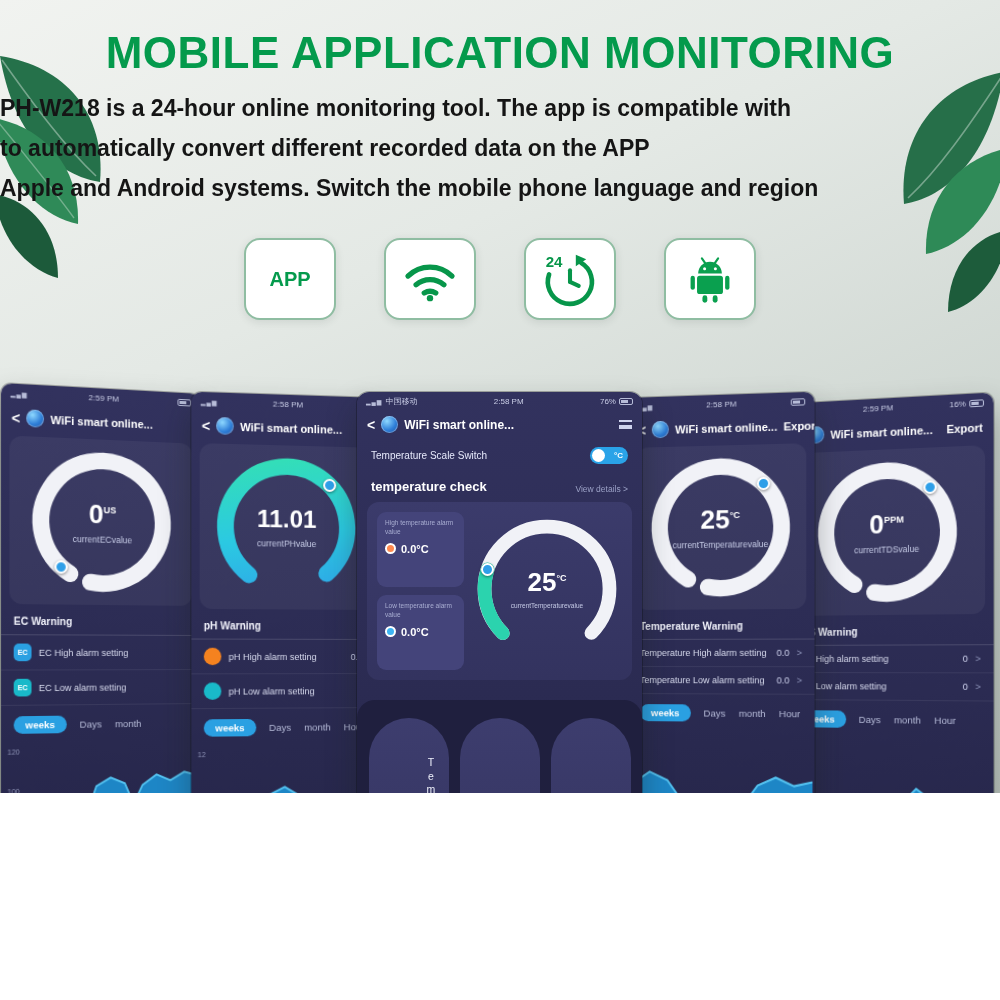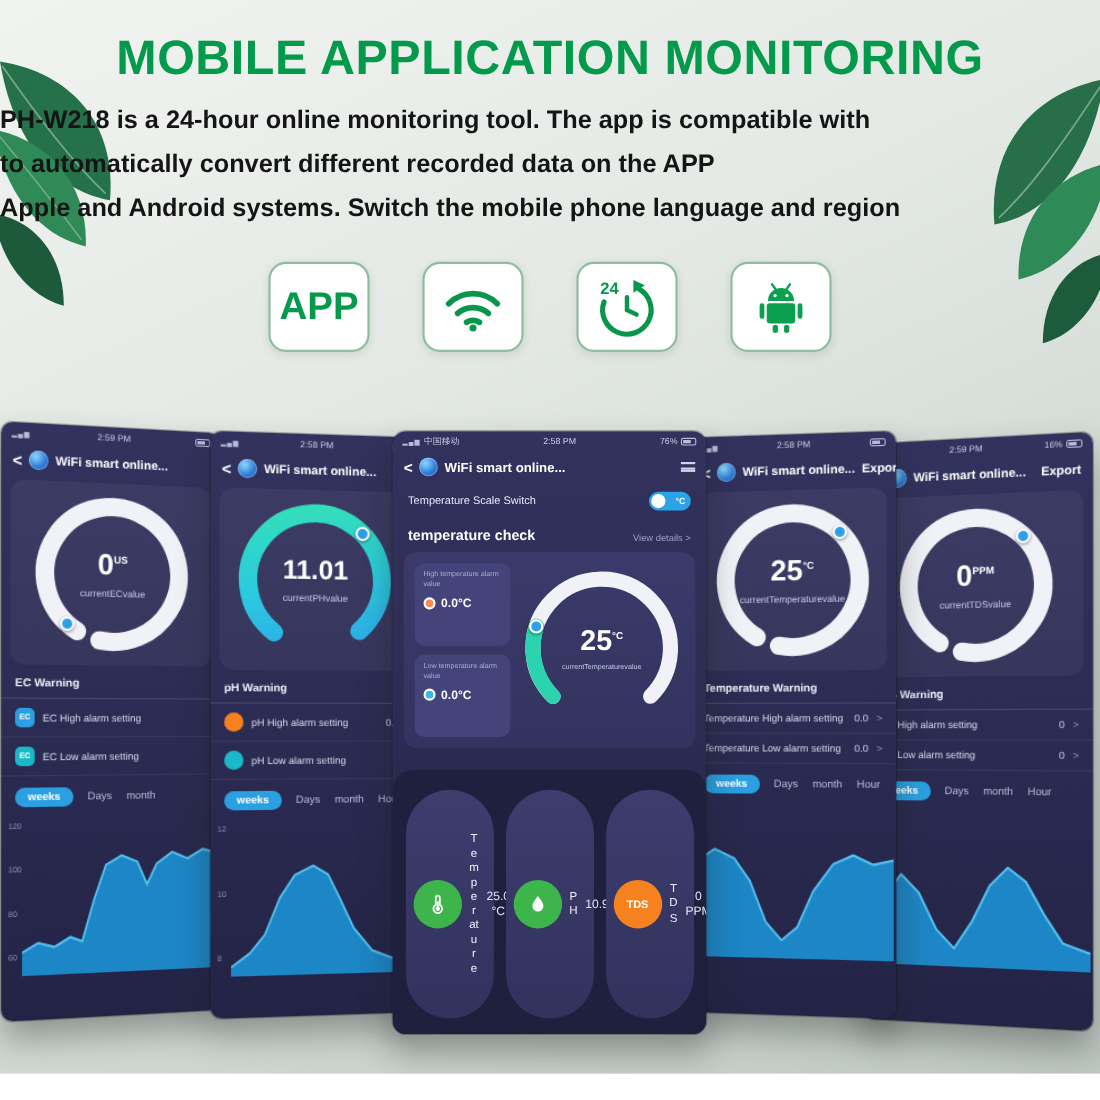--- a/index.html
+++ b/index.html
@@ -1,27 +1,27 @@
 <!DOCTYPE html>
 <html><head>
 <meta charset="utf-8">
 <style>
 *{margin:0;padding:0;box-sizing:border-box}
 html,body{width:1000px;height:1000px}
 body{font-family:"Liberation Sans",sans-serif;overflow:hidden}
-.canvas{position:relative;width:1000px;height:976px;overflow:hidden;
+.canvas{position:relative;width:1000px;height:793px;overflow:hidden;
  background:linear-gradient(155deg,#f1f3f0 0%,#e4e9e5 35%,#cdd5d0 75%,#bfc8c2 100%)}
 .leaf{position:absolute;z-index:1}
 .leaf.tl{left:-8px;top:52px}
 .leaf.tr{right:-10px;top:70px;transform:scaleX(-1)}
 .title{position:absolute;top:28px;left:0;width:100%;text-align:center;font-size:44px;font-weight:bold;color:#049a4c;letter-spacing:.5px;z-index:2}
 .subtitle{position:absolute;top:88px;left:0;width:100%;text-align:left;font-size:23px;font-weight:bold;color:#151515;line-height:40px;z-index:2}
 .features{position:absolute;top:238px;left:0;width:100%;display:flex;justify-content:center;gap:48px;z-index:2}
 .fbox{width:92px;height:82px;background:#fff;border:2px solid #8fbda2;border-radius:16px;display:flex;align-items:center;justify-content:center;box-shadow:0 2px 8px rgba(40,60,50,.12)}
-.ftext{font-size:35px;font-weight:bold;color:#049a4c}
+.ftext{font-size:20px;font-weight:bold;color:#049a4c}
 
 .phone{position:absolute;border-radius:10px;color:#e9ebf7;overflow:hidden;
  background:linear-gradient(180deg,#32325e 0%,#2b2b52 55%,#232346 100%);
  box-shadow:0 16px 30px rgba(25,35,30,.38),0 0 0 1px rgba(0,0,0,.28)}
 .p1{left:4px;top:394px;width:196px;height:524px;transform:perspective(1100px) rotateY(13deg);transform-origin:100% 50%;z-index:2}
 .p5{left:784px;top:404px;width:206px;height:522px;transform:perspective(1100px) rotateY(-13deg);transform-origin:0% 50%;z-index:2}
 .p2{left:194px;top:398px;width:186px;height:522px;transform:perspective(1100px) rotateY(8deg);transform-origin:100% 50%;z-index:3}
 .p4{left:628px;top:398px;width:184px;height:522px;transform:perspective(1100px) rotateY(-8deg);transform-origin:0% 50%;z-index:3}
 .p3{left:357px;top:392px;width:285px;height:548px;z-index:4;border-radius:12px}
 .pstatus{display:flex;align-items:center;justify-content:space-between;height:17px;font-size:8px;color:#c9cde6;padding:2px 9px 0}

